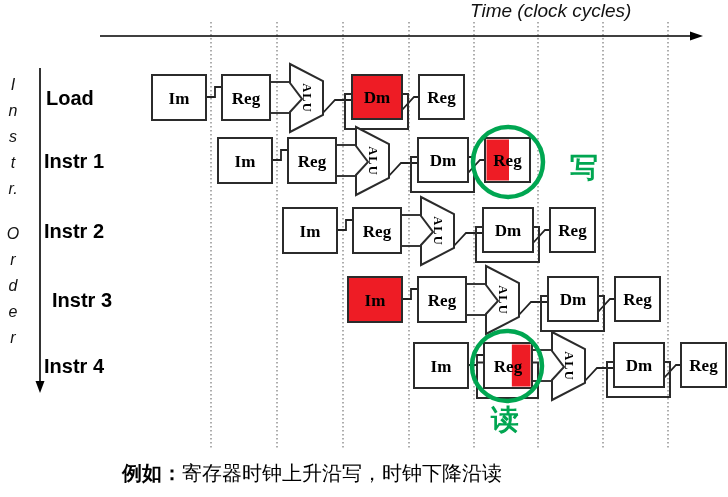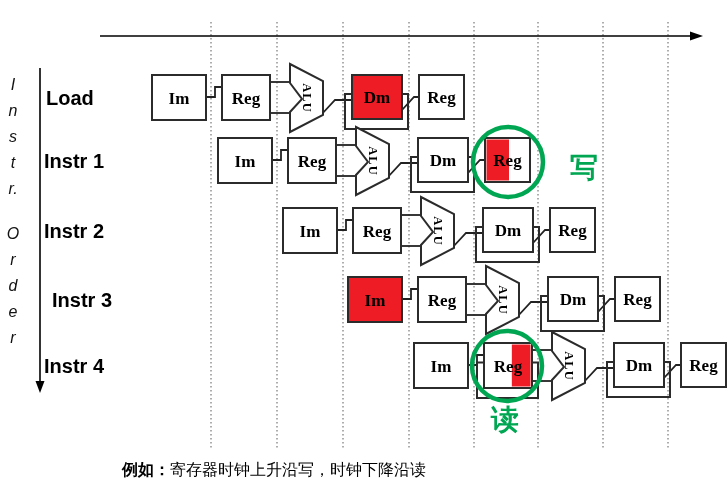--- a/index.html
+++ b/index.html
@@ -1,32 +1,33 @@
 <!DOCTYPE html>
 <html><head>
 <meta charset="utf-8">
 <style>
   html,body{margin:0;padding:0;background:#ffffff;}
   .canvas{position:relative;width:728px;height:497px;background:#fff;overflow:hidden;
           font-family:"Liberation Sans",sans-serif;}
   .time-title{position:absolute;left:470px;top:0px;width:240px;font-style:italic;
               font-size:19px;color:#111;}
-  .caption{position:absolute;left:122px;top:460px;font-size:16px;color:#000;white-space:nowrap;}
+  .caption{position:absolute;left:122px;top:460px;font-size:20px;color:#000;white-space:nowrap;}
   .caption b{font-weight:bold;}
   svg text{user-select:none;}
   .boxlabel{font-family:"Liberation Serif","DejaVu Serif",serif;font-weight:bold;font-size:17px;fill:#000;}
   .alulabel{font-family:"Liberation Serif","DejaVu Serif",serif;font-weight:bold;font-size:12.5px;fill:#000;letter-spacing:1px;}
   .rowlabel{font-family:"Liberation Sans",sans-serif;font-weight:bold;font-size:20px;fill:#000;}
   .orderletter{font-family:"Liberation Sans",sans-serif;font-style:italic;font-size:16px;fill:#111;}
   .cnlabel{font-family:"Liberation Sans",sans-serif;font-weight:bold;font-size:28px;}
 </style>
 </head>
 <body>
 
 <div class="canvas">
+  <div class="time-title">Time (clock cycles)</div>
   <svg id="diagram" width="728" height="497" viewBox="0 0 728 497">
     <g id="grid-layer">
         <line x1="211" y1="22" x2="211" y2="448" stroke="#828282" stroke-width="1.3" stroke-dasharray="1.5 2.5"></line>
         <line x1="277" y1="22" x2="277" y2="448" stroke="#828282" stroke-width="1.3" stroke-dasharray="1.5 2.5"></line>
         <line x1="343" y1="22" x2="343" y2="448" stroke="#828282" stroke-width="1.3" stroke-dasharray="1.5 2.5"></line>
         <line x1="409" y1="22" x2="409" y2="448" stroke="#828282" stroke-width="1.3" stroke-dasharray="1.5 2.5"></line>
         <line x1="474" y1="22" x2="474" y2="448" stroke="#828282" stroke-width="1.3" stroke-dasharray="1.5 2.5"></line>
         <line x1="538" y1="22" x2="538" y2="448" stroke="#828282" stroke-width="1.3" stroke-dasharray="1.5 2.5"></line>
         <line x1="603" y1="22" x2="603" y2="448" stroke="#828282" stroke-width="1.3" stroke-dasharray="1.5 2.5"></line>
         <line x1="668" y1="22" x2="668" y2="448" stroke="#828282" stroke-width="1.3" stroke-dasharray="1.5 2.5"></line>

